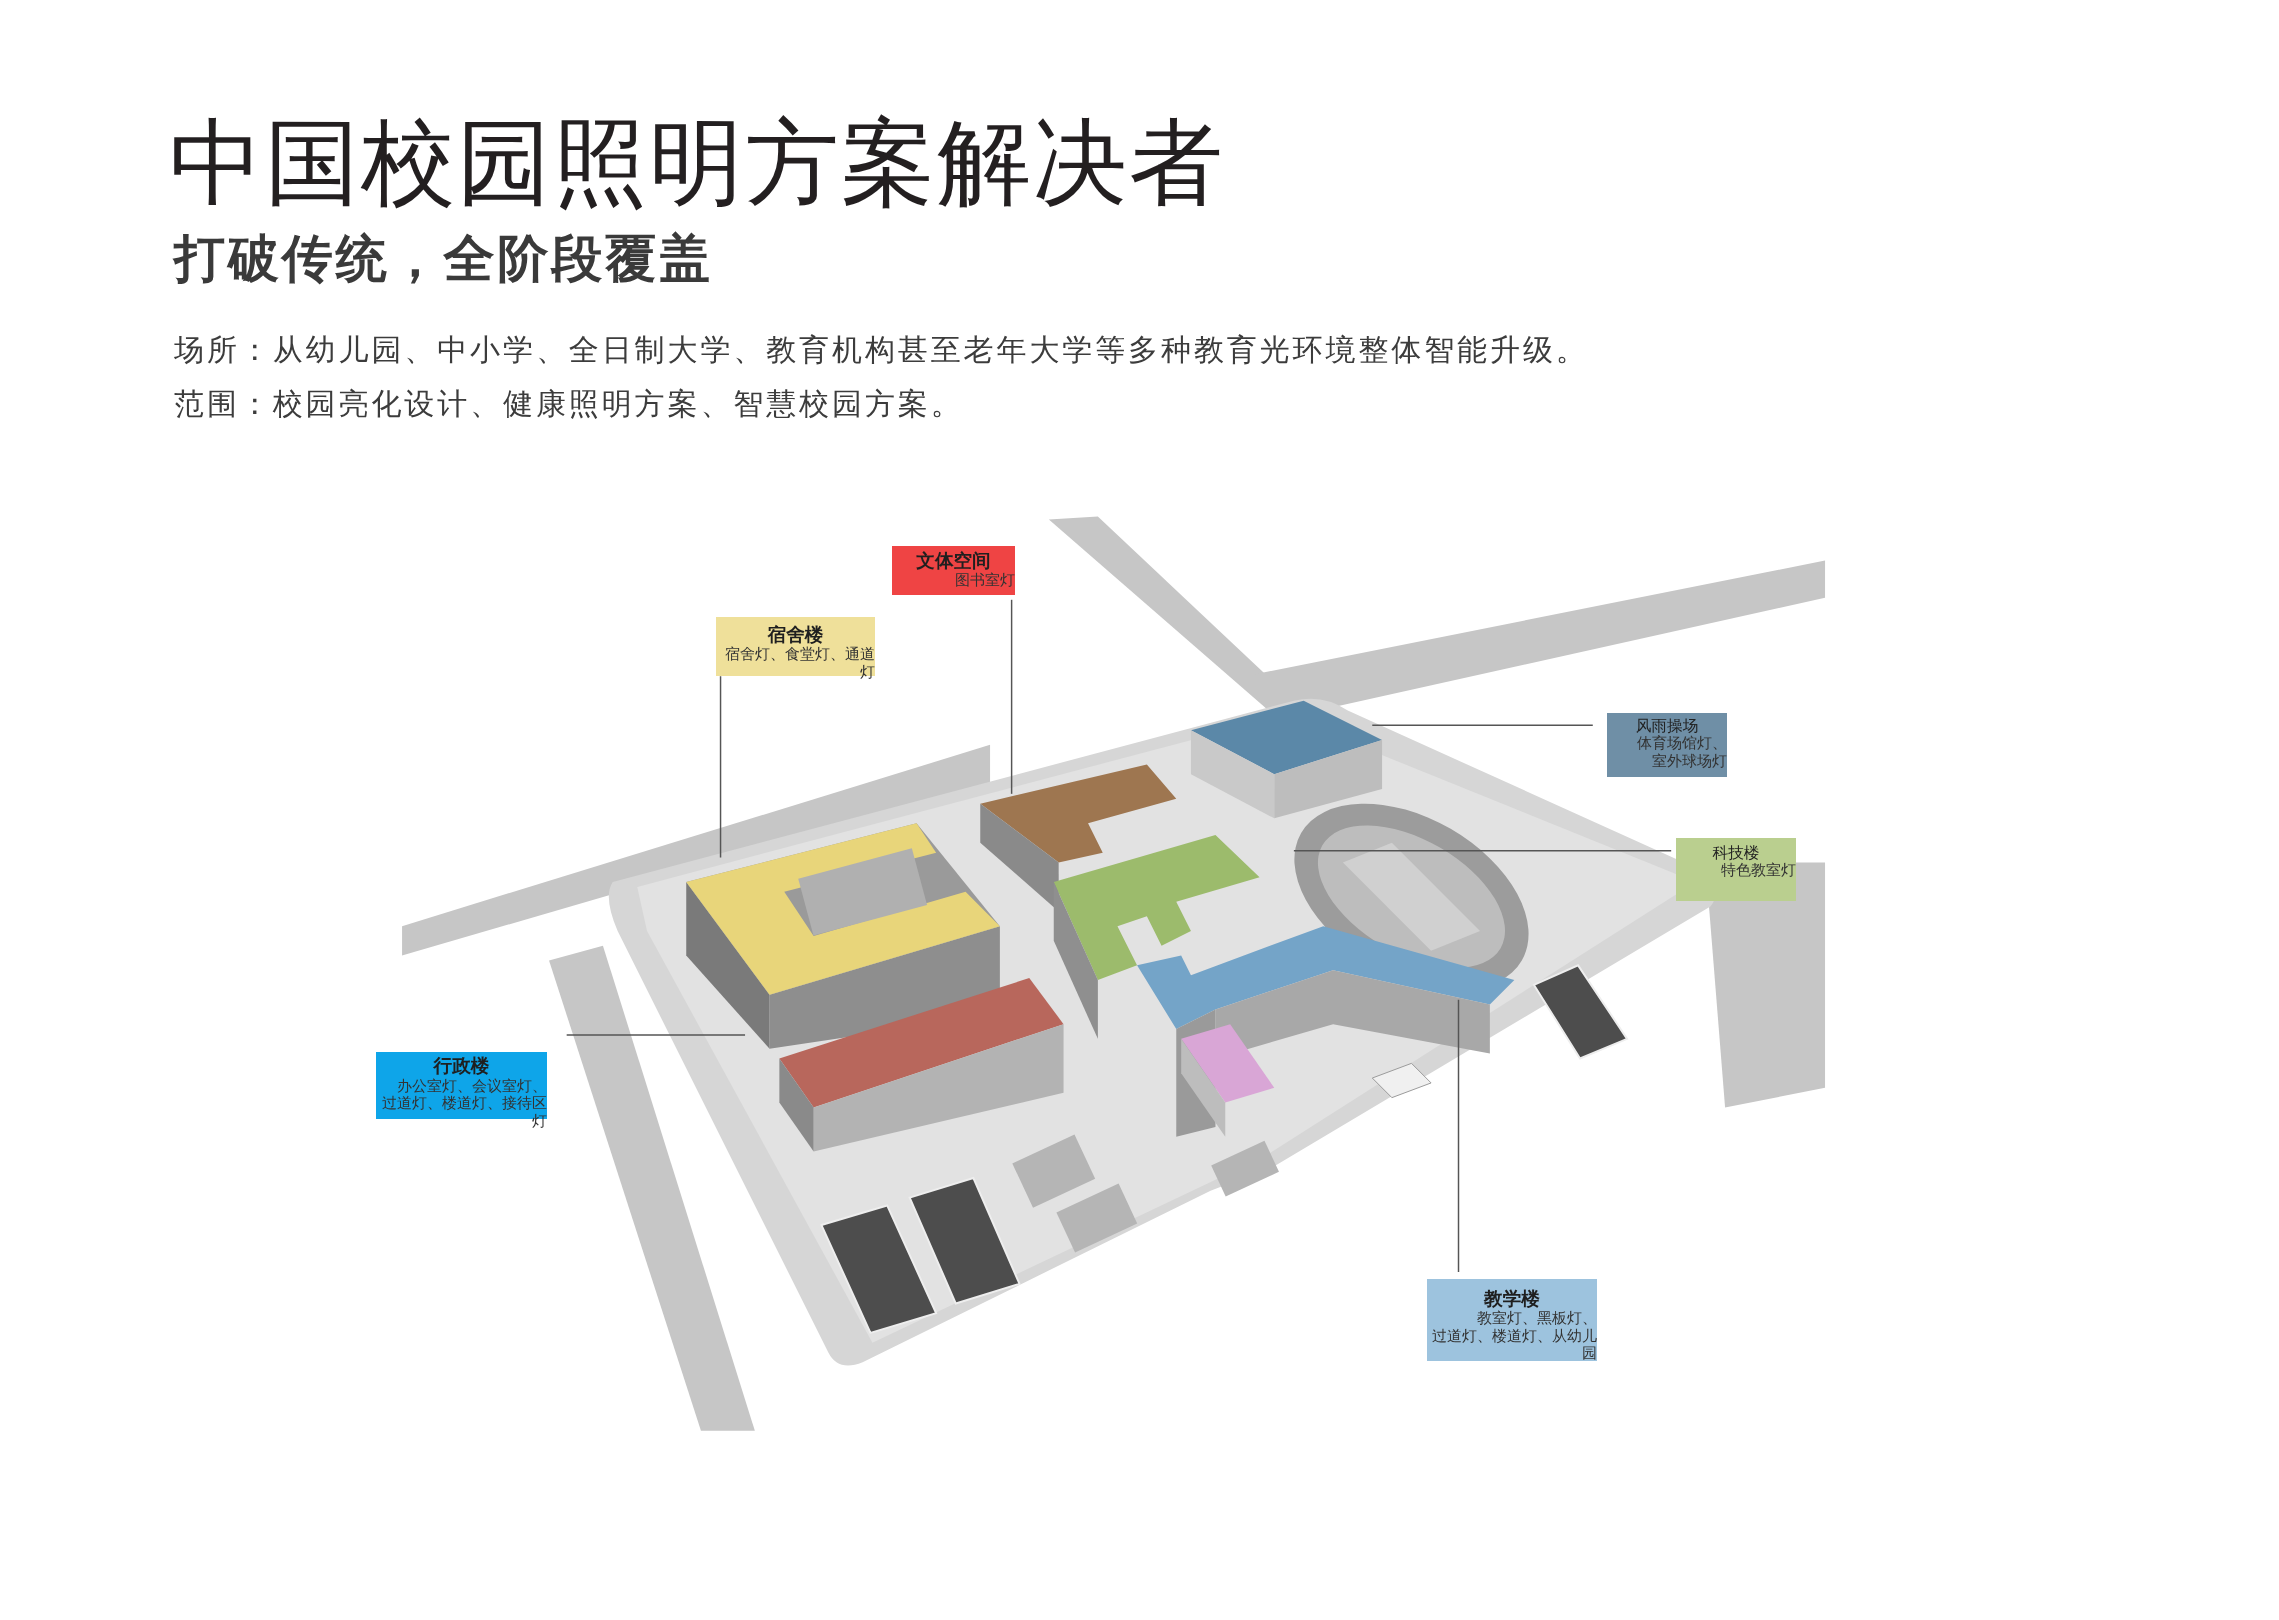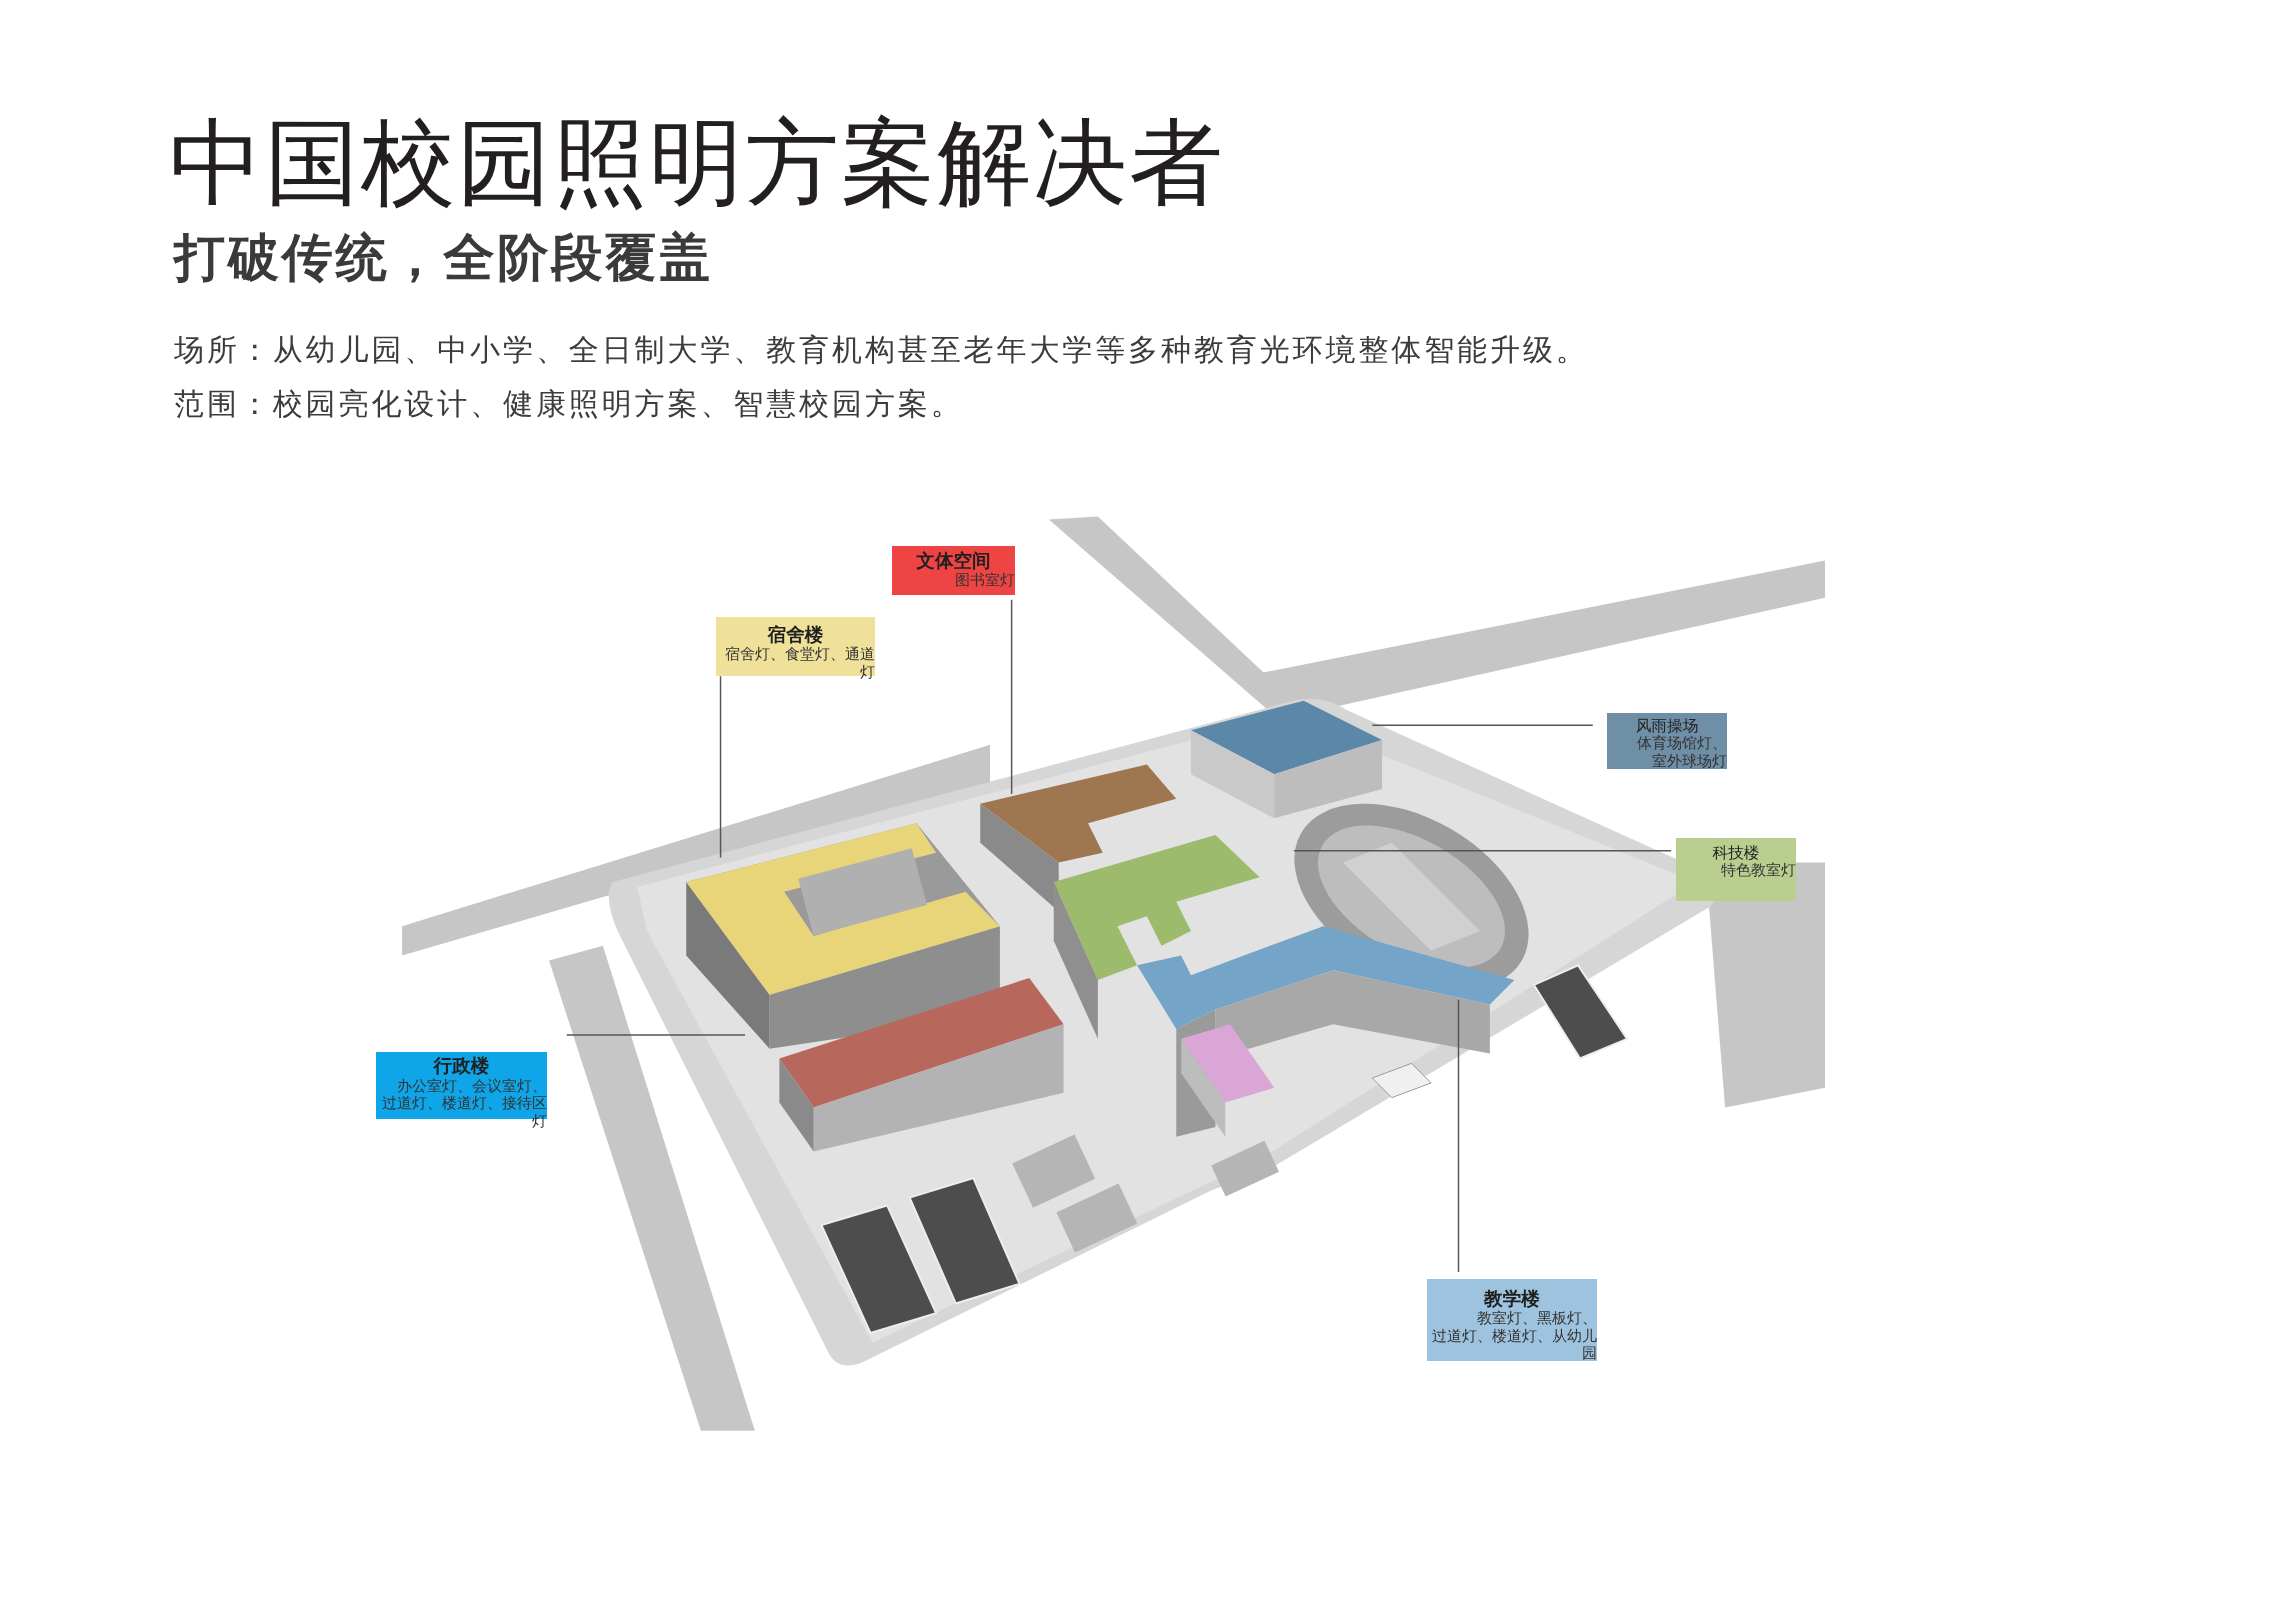--- a/index.html
+++ b/index.html
@@ -1,21 +1,21 @@
 <!DOCTYPE html>
 <html><head>
 <meta charset="utf-8">
 <style>
   html, body { margin:0; padding:0; background:#ffffff; }
   body { width:2280px; height:1620px; position:relative; overflow:hidden;
          font-family:"DejaVu Sans", "Liberation Sans", sans-serif; color:#231f20; }
   .title { position:absolute; left:169px; top:116px; font-size:94px; line-height:1;
            letter-spacing:2px; font-weight:400; color:#231f20; white-space:nowrap; }
   .subtitle { position:absolute; left:174px; top:233px; font-size:51px; line-height:1;
-              font-weight:700; color:#3a3a3a; letter-spacing:2.9px; white-space:nowrap;font-family:Liberation Serif, serif; }
+              font-weight:700; color:#3a3a3a; letter-spacing:2.9px; white-space:nowrap; }
   .desc { position:absolute; left:174px; font-size:30px; line-height:1; color:#3c3c3c;
           letter-spacing:2.9px; white-space:nowrap; }
   .desc.l1 { top:335px; }
   .desc.l2 { top:389px; }
 
   .map { position:absolute; left:0; top:0; width:2280px; height:1620px; }
   .label { position:absolute; text-align:center; box-sizing:border-box; padding-top:5.9px; }
   .label .name { display:block; font-size:18.6px; font-weight:700; color:#1f1f1f; line-height:23.5px; }
   .label .name.regular { font-weight:400; }
   .label .items { display:block; font-size:15px; color:#333; line-height:17.6px;text-align:right; }
@@ -123,21 +123,21 @@
 <div class="label" style="left:892px; top:546px; width:123px; height:49px; background:#ef4444; padding-top:2.9px;">
   <span class="name">文体空间</span>
   <span class="items">图书室灯</span>
 </div>
 
 <div class="label" style="left:716px; top:617px; width:159px; height:59px; background:#efe09a;">
   <span class="name">宿舍楼</span>
   <span class="items">宿舍灯、食堂灯、通道灯</span>
 </div>
 
-<div class="label" style="left:1607px; top:713px; width:120px; height:56px; background:#6f8fa6; padding-top:2.9px;">
+<div class="label" style="left:1607px; top:713px; width:120px; height:64px; background:#6f8fa6; padding-top:2.9px;">
   <span class="name regular" style="font-size:15.7px; line-height:19.6px; color:#222;">风雨操场</span>
   <span class="items">体育场馆灯、</span>
   <span class="items">室外球场灯</span>
 </div>
 
 <div class="label" style="left:1676px; top:838px; width:120px; height:63px; background:#bacf8f; padding-top:4.9px;">
   <span class="name regular" style="font-size:15.7px; line-height:19.6px; color:#222;">科技楼</span>
   <span class="items">特色教室灯</span>
 </div>
 

